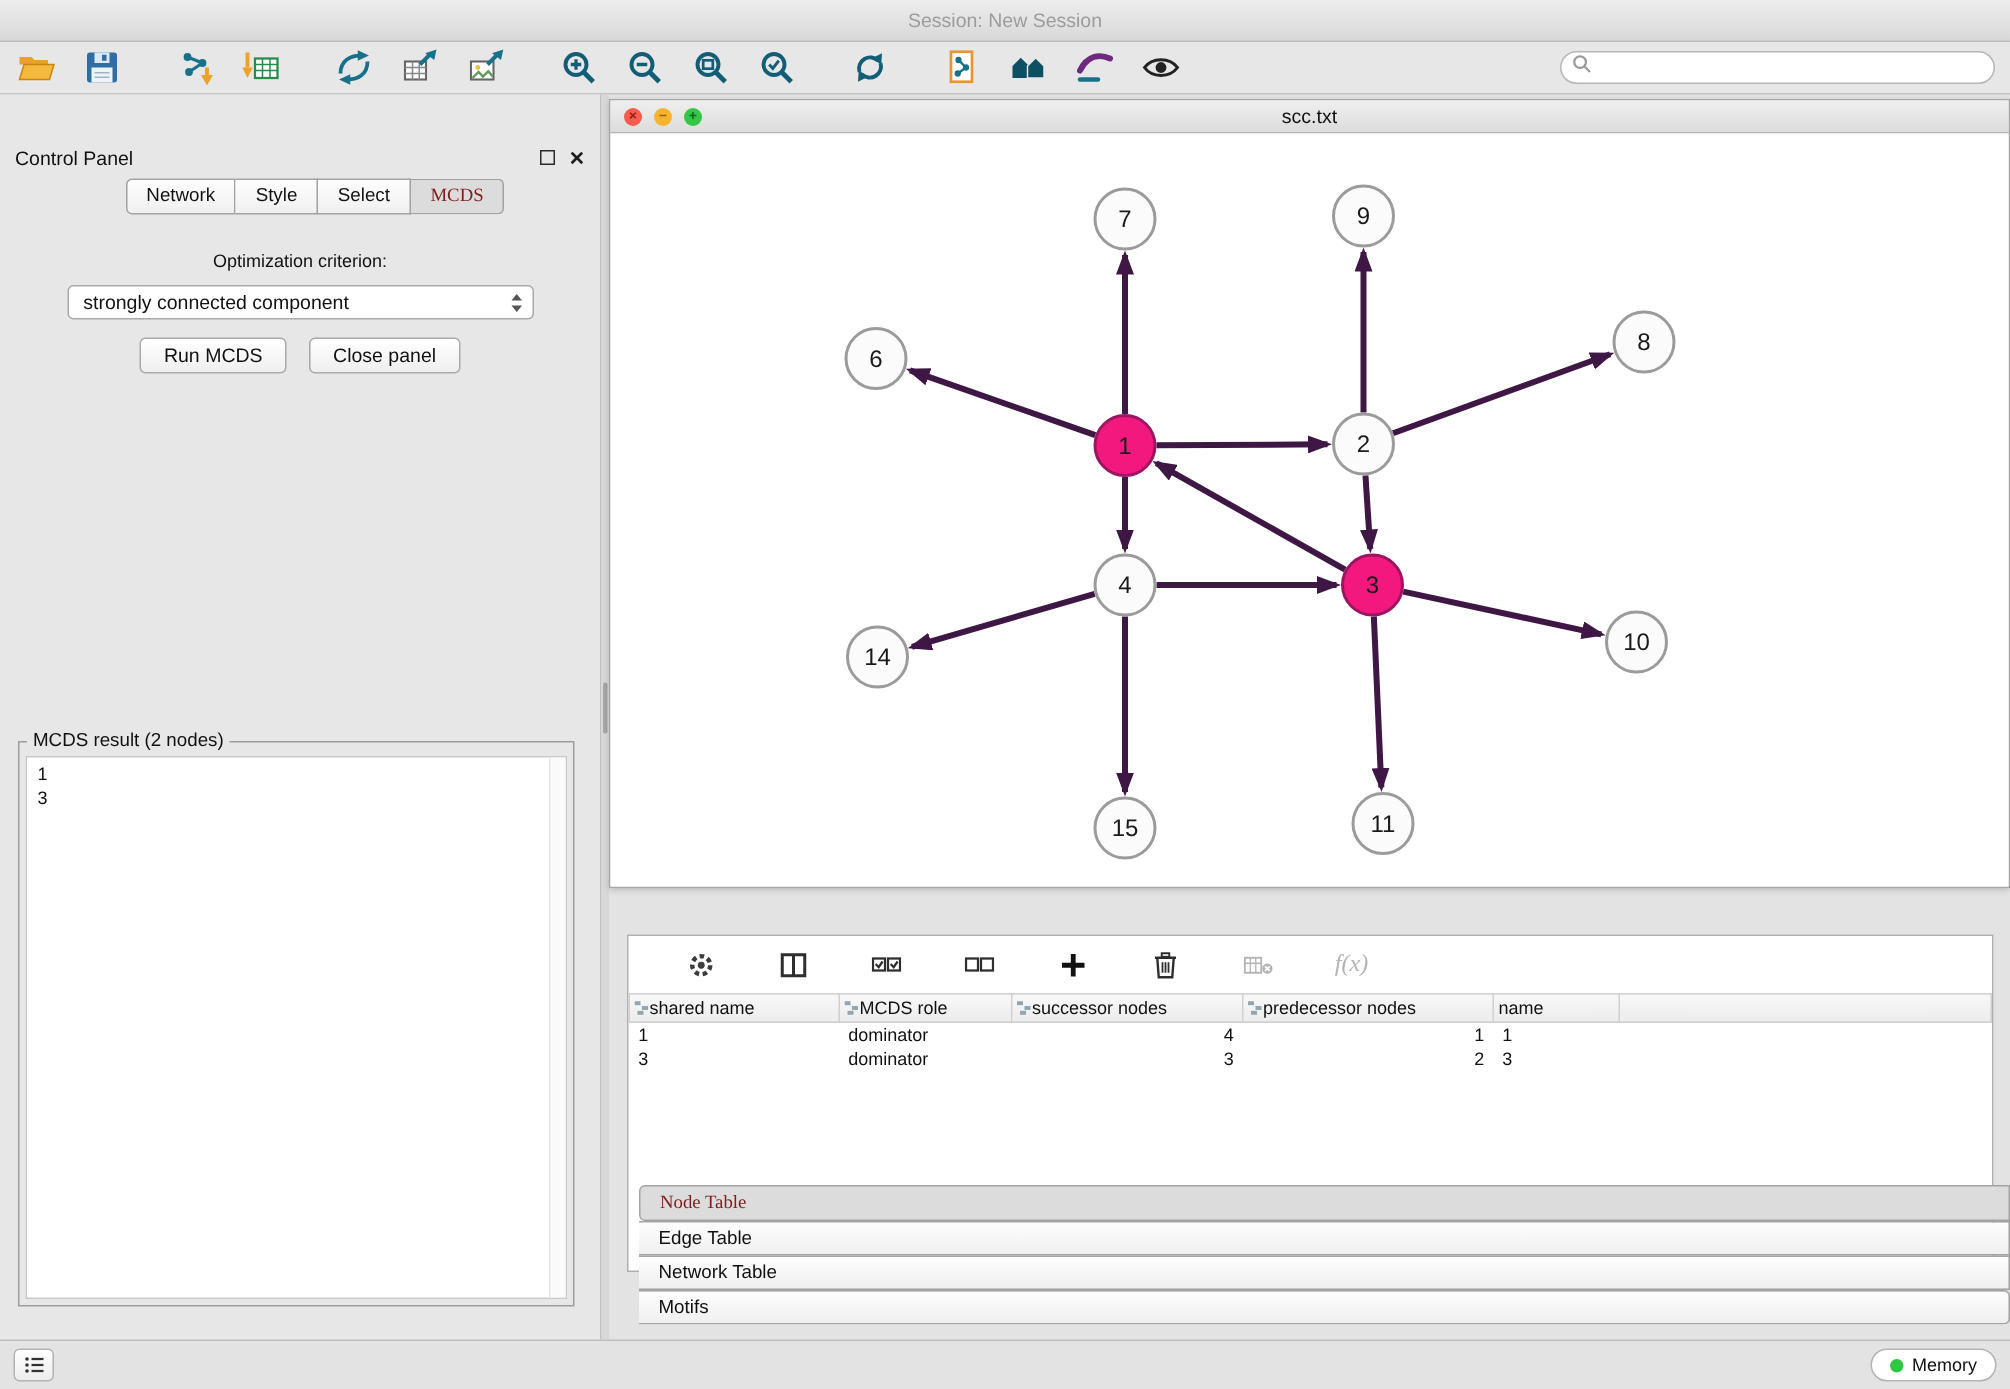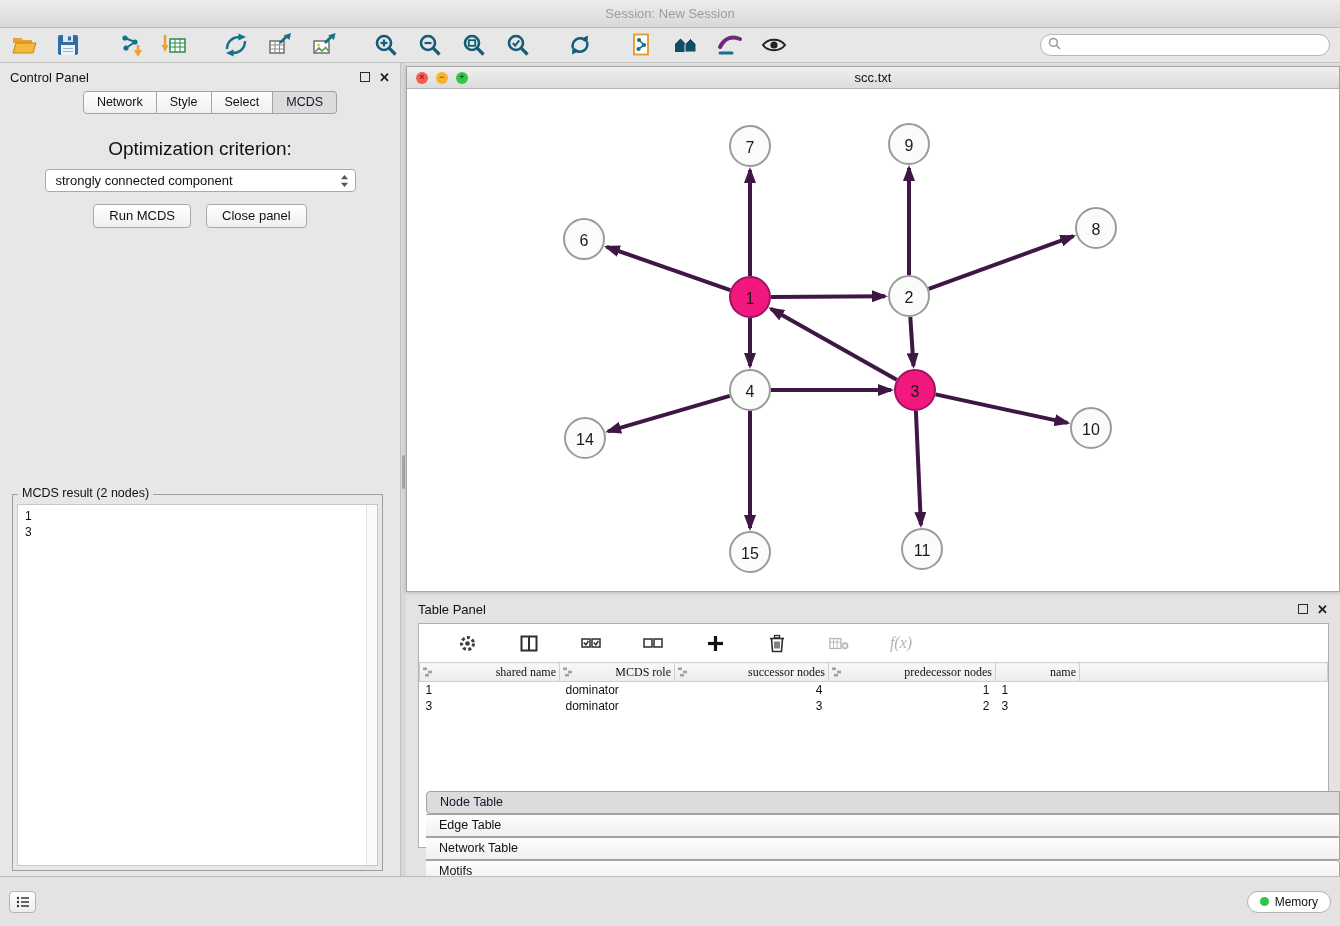--- a/index.html
+++ b/index.html
@@ -36,34 +36,34 @@
     border: none; outline: none; flex: 1; font-size: 12px; background: transparent;
     font-family: "Liberation Sans", sans-serif; margin-left: 5px;
   }
 
   
   .control-panel {
     position: absolute; left: 0; top: 63px; width: 401px; bottom: 33px;
     background: #e7e7e7; border-right: 1px solid #c0c0c0;
   }
   .panel-header {
-    height: 28px; display: flex; align-items: center; padding: 0 10px; font-size: 13px;
+    height: 28px; display: flex; align-items: center; padding: 0 10px; font-size: 13px; margin-top: 28px;
   }
   .win-btns { margin-left: auto; display: flex; gap: 9px; align-items: center; }
   .btn-max { width: 10px; height: 10px; border: 1.5px solid #2b2b2b; background: transparent; }
   .seg-row { display: flex; justify-content: center; padding-left: 20px; }
   .seg {
     border: 1px solid #a3a3a3; border-left: none;
     background: linear-gradient(#fdfdfd, #f0f0f0);
     font-size: 12.5px; padding: 3px 13px 4px; color: #111; white-space: nowrap;
   }
   .seg:first-child { border-left: 1px solid #a3a3a3; border-radius: 4px 0 0 4px; }
   .seg:last-child { border-radius: 0 4px 4px 0; }
-  .seg.active { background: #dcdcdc; color: #0f172a; }
-  .opt-label { text-align: center; margin-top: 24px; font-size: 19px; }
+  .seg.active { background: #dcdcdc; color: #7f1d1d; font-family: Liberation Serif, serif; }
+  .opt-label { text-align: center; margin-top: 24px; font-size: 12px; }
   .dropdown {
     width: 311px; height: 23px; margin: 9px auto 0;
     background: #fff; border: 1px solid #a9a9a9; border-radius: 4px;
     display: flex; align-items: center; padding: 0 22px 0 10px;
     font-size: 13px; position: relative;
   }
   .dd-arrows { position: absolute; right: 6px; top: 4px; }
   .cp-buttons { display: flex; justify-content: center; gap: 15px; margin-top: 12px; }
   .btn {
     background: linear-gradient(#ffffff, #efefef);
@@ -106,28 +106,28 @@
   .tp-box { position: absolute; left: 12px; right: 11px; top: 28px; height: 225px; background: #fff; border: 1px solid #b0b0b0; overflow: hidden; }
   .tp-toolbar { height: 38px; display: flex; align-items: center; padding-left: 14px; gap: 18px; }
   .tp-tool { width: 20px; height: 20px; display: flex; align-items: center; justify-content: center; margin-left: 24px; }
   .fx { font-family: "Liberation Serif", serif; font-style: italic; font-size: 16px; color: #b3b3b3; }
   table.grid { border-collapse: collapse; width: 100%; table-layout: fixed; font-size: 12px; }
   table.grid th {
     background: linear-gradient(#f8f8f8, #ececec);
     border: 1px solid #d0d0d0; font-weight: normal; height: 19px; padding: 0;
   }
   .th-inner { display: flex; align-items: center; padding: 0 3px; }
-  .th-inner .lbl { flex: 1; text-align: right; font-family: Liberation Serif, serif; }
+  .th-inner .lbl { flex: 1; text-align: left; }
   table.grid td { height: 16px; padding: 0 6px; border: none; }
   td.ar { text-align: right; padding-right: 12px; }
   .tp-tabs { position: absolute; bottom: 2px; left: 0; right: 0; display: flex; justify-content: center; flex-direction: column; }
 
   
   .statusbar {
-    position: absolute; left: 0; right: 0; bottom: 0; height: 50px;
+    position: absolute; left: 0; right: 0; bottom: 0; height: 33px;
     background: #e3e3e3; border-top: 1px solid #bdbdbd;
     display: flex; align-items: center; justify-content: space-between; padding: 0 9px;
   }
   .status-left-btn {
     width: 27px; height: 22px; border: 1px solid #b3b3b3; border-radius: 4px;
     background: linear-gradient(#ffffff, #ededed);
     display: flex; align-items: center; justify-content: center;
   }
   .memory-btn {
     display: flex; align-items: center; gap: 6px;

